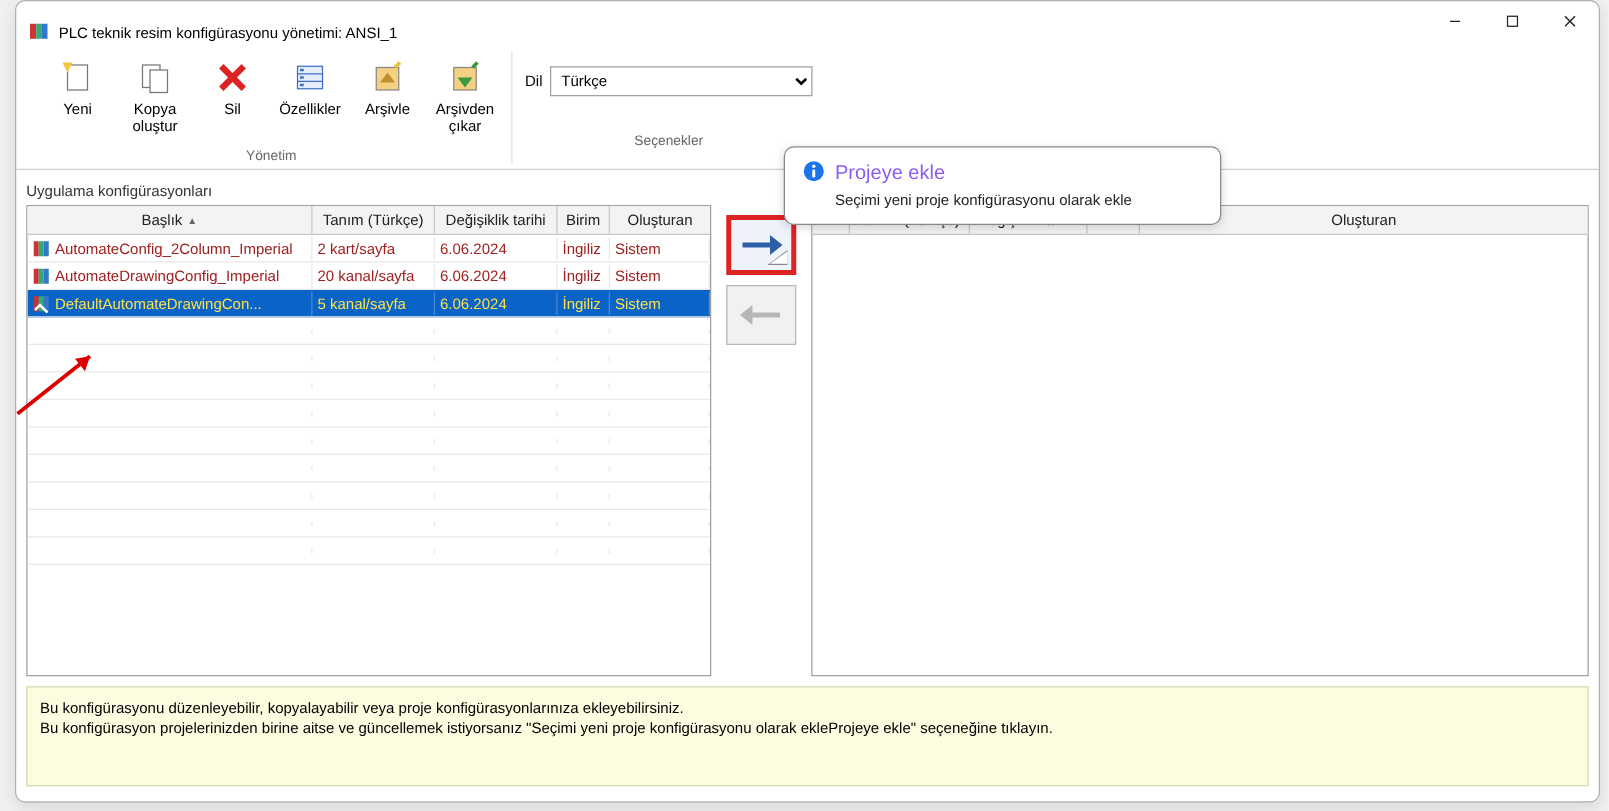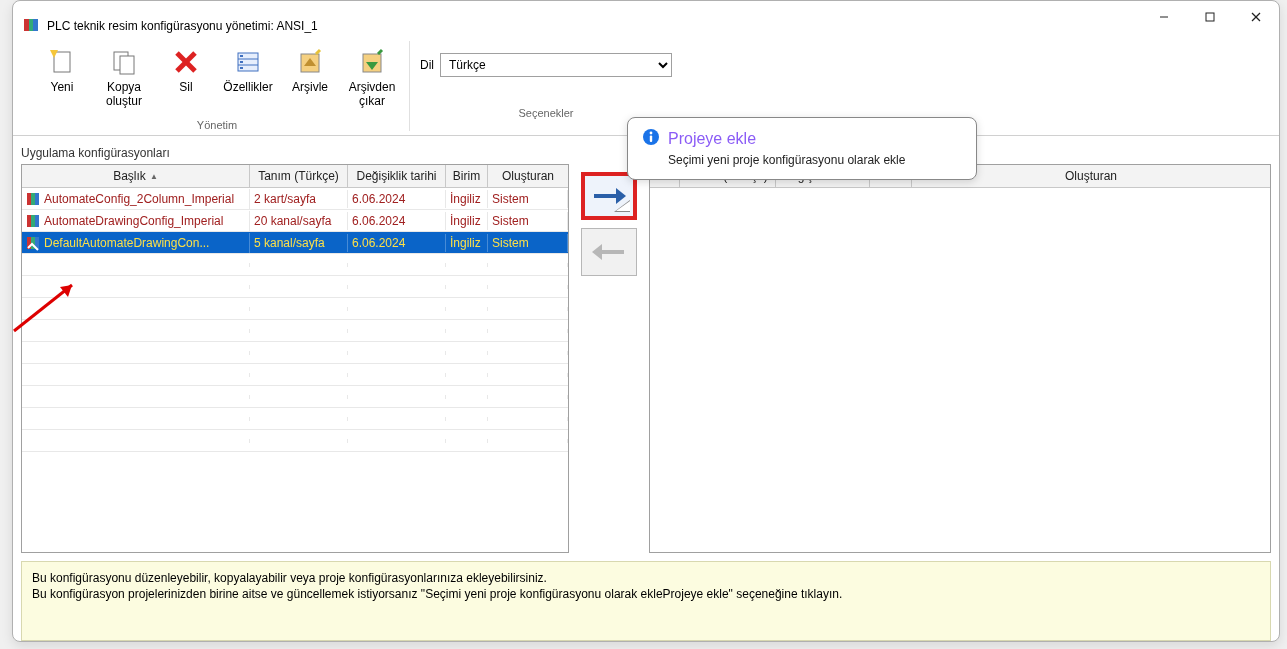--- a/index.html
+++ b/index.html
@@ -11,22 +11,22 @@
   .win-btn { width: 46px; height: 32px; display: flex; align-items: center; justify-content: center; background: transparent; border: none; }
   .ribbon { border-bottom: 1px solid #d0d0d0; padding: 8px 12px 4px 12px; display: flex; gap: 0; }
   .ribbon-group { display: flex; flex-direction: column; align-items: center; padding: 0 10px; border-right: 1px solid #e0e0e0; }
   .ribbon-group:last-child { border-right: none; }
   .ribbon-buttons { display: flex; gap: 8px; }
   .ribbon-btn { display: flex; flex-direction: column; align-items: center; width: 54px; padding: 4px 2px; border: 1px solid transparent; background: transparent; cursor: pointer; }
   .ribbon-btn .icon { width: 32px; height: 32px; display: flex; align-items: center; justify-content: center; }
   .ribbon-btn .label { font-size: 12px; line-height: 14px; margin-top: 2px; }
   .ribbon-group-label { font-size: 11px; color: #666; margin-top: 6px; }
   .lang-row { display: flex; align-items: center; gap: 6px; margin-top: 12px; }
-  .lang-select { width: 232px; height: 24px; border: 1px solid #a0a0a0; font-size: 12px; padding: 2px 4px; background: #fff; }
-  .body-area { flex: 1; display: flex; flex-direction: column; padding: 10px 8px 0 8px; position: relative; }
+  .lang-select { width: 210px; height: 24px; border: 1px solid #a0a0a0; font-size: 12px; padding: 2px 4px; background: #fff; }
+  .body-area { flex: 1; display: flex; flex-direction: column; padding: 10px 8px 12px 8px; position: relative; }
   .section-label { font-size: 12px; color: #333; margin-bottom: 4px; }
   .panes { flex: 1; display: flex; gap: 8px; min-height: 0; }
   .grid-box { flex: 1; border: 1px solid #a0a0a0; background: #fff; display: flex; flex-direction: column; min-width: 0; }
   .grid-left { flex: 0 0 548px; }
   .middle-col { width: 64px; display: flex; flex-direction: column; align-items: center; gap: 8px; padding-top: 8px; }
   .arrow-btn { width: 56px; height: 48px; border: 1px solid #888; background: #e8e8e8; display: flex; align-items: center; justify-content: center; cursor: pointer; }
   .arrow-btn.highlight { border: 4px solid #d22; background: #eef3fb; }
   .arrow-btn.disabled { opacity: 0.6; }
   .grid-head { display: flex; background: #f3f3f3; border-bottom: 1px solid #c8c8c8; }
   .gh { border-right: 1px solid #c8c8c8; padding: 4px 6px; font-size: 12px; color: #222; white-space: nowrap; overflow: hidden; text-align: center; display: flex; justify-content: center; align-items: center; gap: 4px; }

